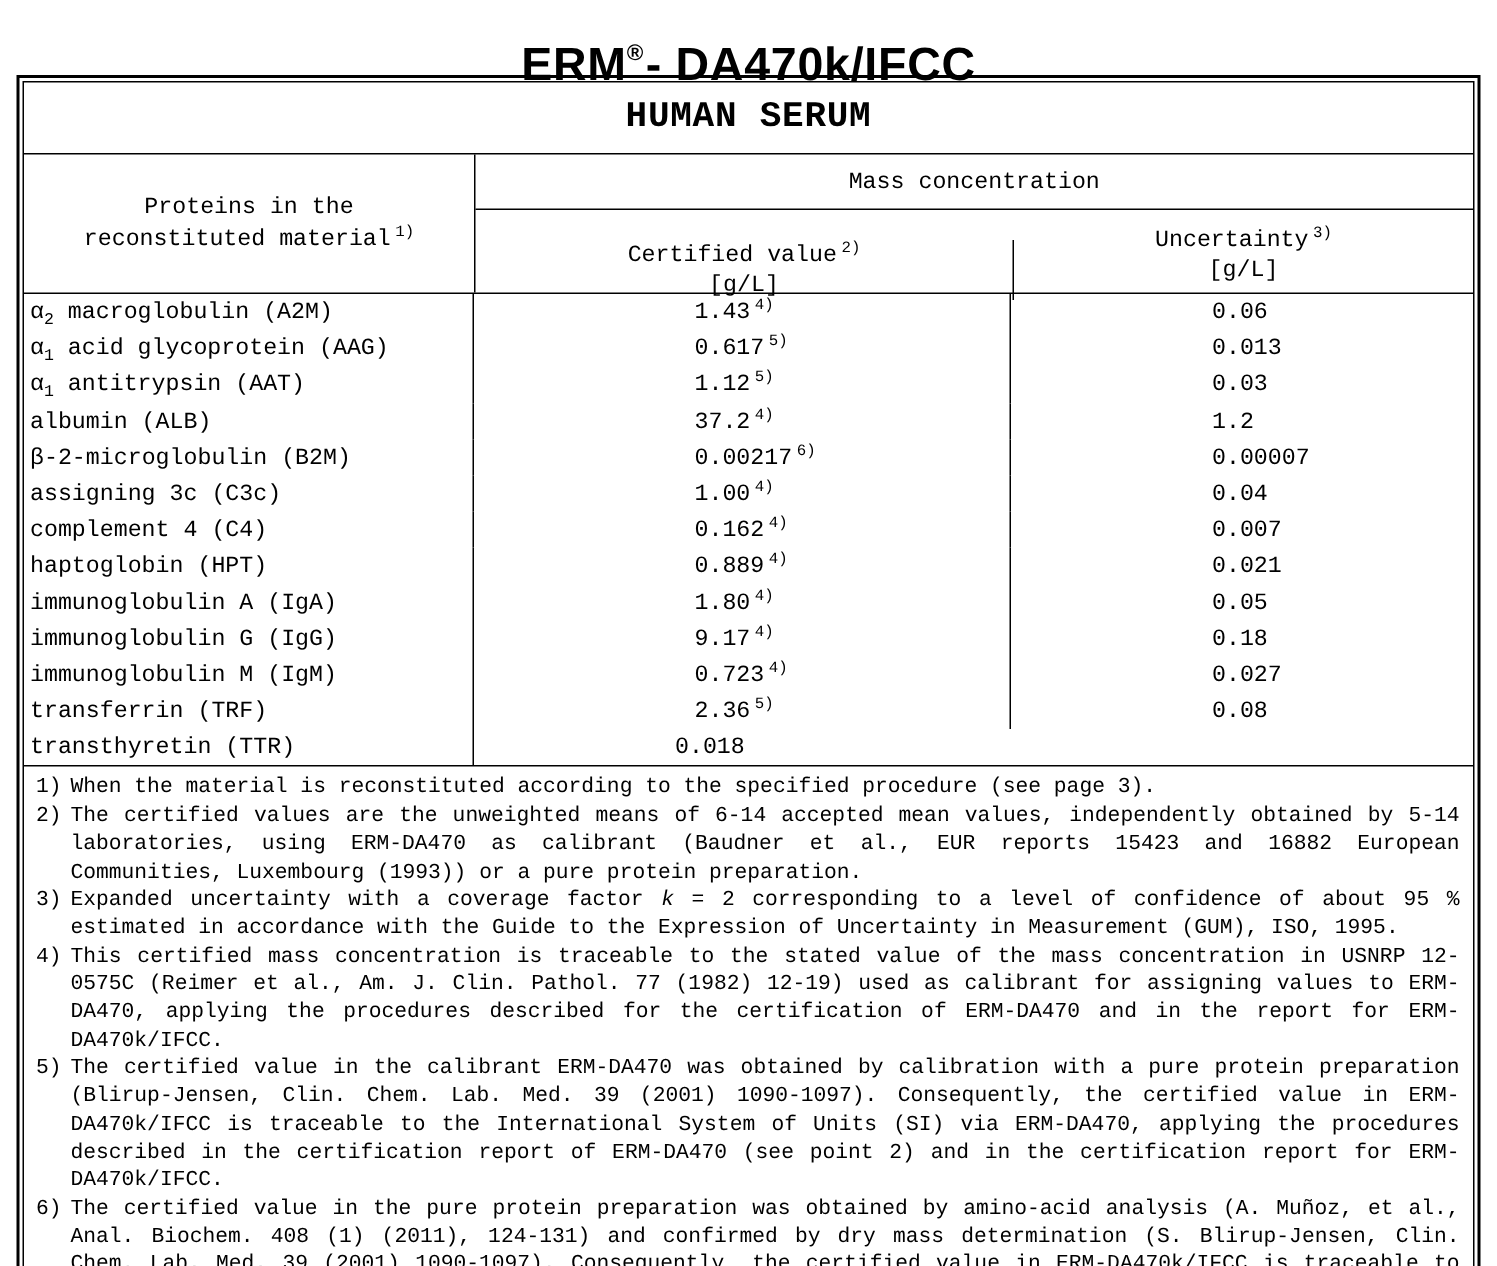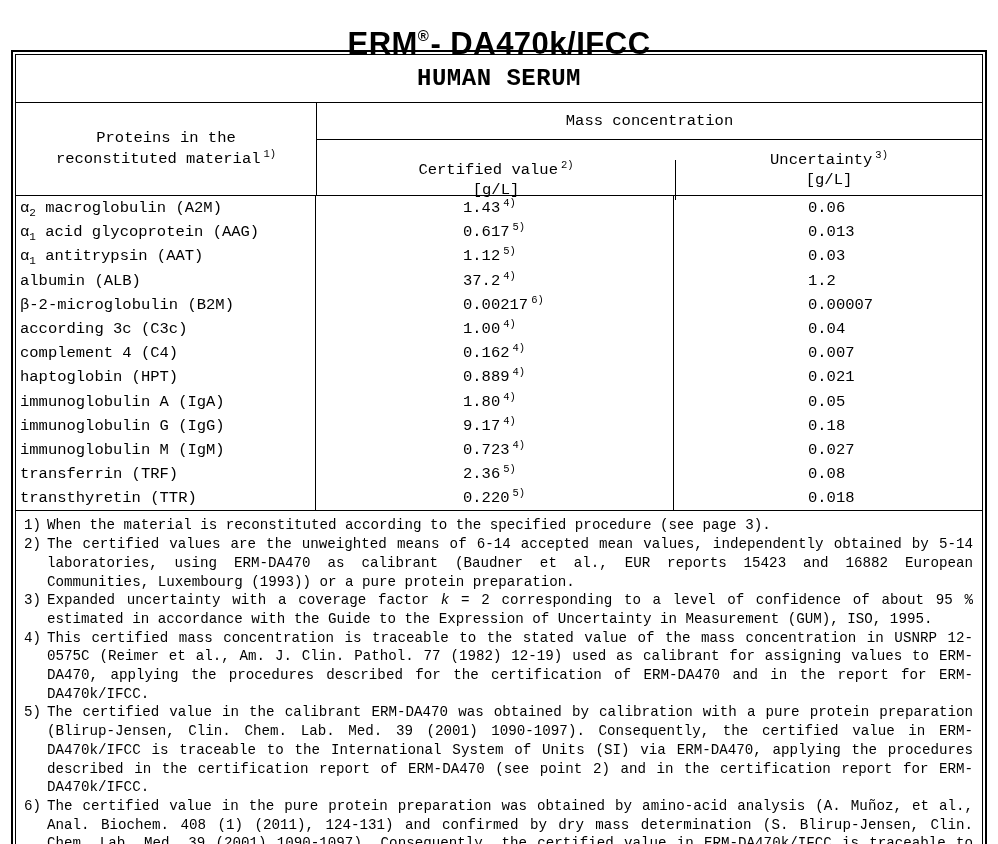--- a/index.html
+++ b/index.html
@@ -128,21 +128,21 @@
     <div class="c3"><span>1.2</span></div>
   </div>
 
   <div class="drow">
     <div class="c1"><span>β</span><sub></sub><span>-2-microglobulin (B2M)</span></div>
     <div class="c2"><span>0.00217</span><sup class="vref">6)</sup></div>
     <div class="c3"><span>0.00007</span></div>
   </div>
 
   <div class="drow">
-    <div class="c1"><span></span><sub></sub><span>according 3c (C3c)</span></div>
+    <div class="c1"><span></span><sub></sub><span>assigning 3c (C3c)</span></div>
     <div class="c2"><span>1.00</span><sup class="vref">4)</sup></div>
     <div class="c3"><span>0.04</span></div>
   </div>
 
   <div class="drow">
     <div class="c1"><span></span><sub></sub><span>complement 4 (C4)</span></div>
     <div class="c2"><span>0.162</span><sup class="vref">4)</sup></div>
     <div class="c3"><span>0.007</span></div>
   </div>
 
@@ -171,21 +171,20 @@
   </div>
 
   <div class="drow">
     <div class="c1"><span></span><sub></sub><span>transferrin (TRF)</span></div>
     <div class="c2"><span>2.36</span><sup class="vref">5)</sup></div>
     <div class="c3"><span>0.08</span></div>
   </div>
 
   <div class="drow">
     <div class="c1"><span></span><sub></sub><span>transthyretin (TTR)</span></div>
-    <div class="c2"><span>0.220</span><sup class="vref">5)</sup></div>
     <div class="c3"><span>0.018</span></div>
   </div>
 </div>
 
     <div class="fns">
   <div class="fn">
     <div class="fn-num">1)</div>
     <div class="fn-text"><span>When the material is reconstituted according to the specified procedure (see page 3).</span><i></i><span></span></div>
   </div>
 

